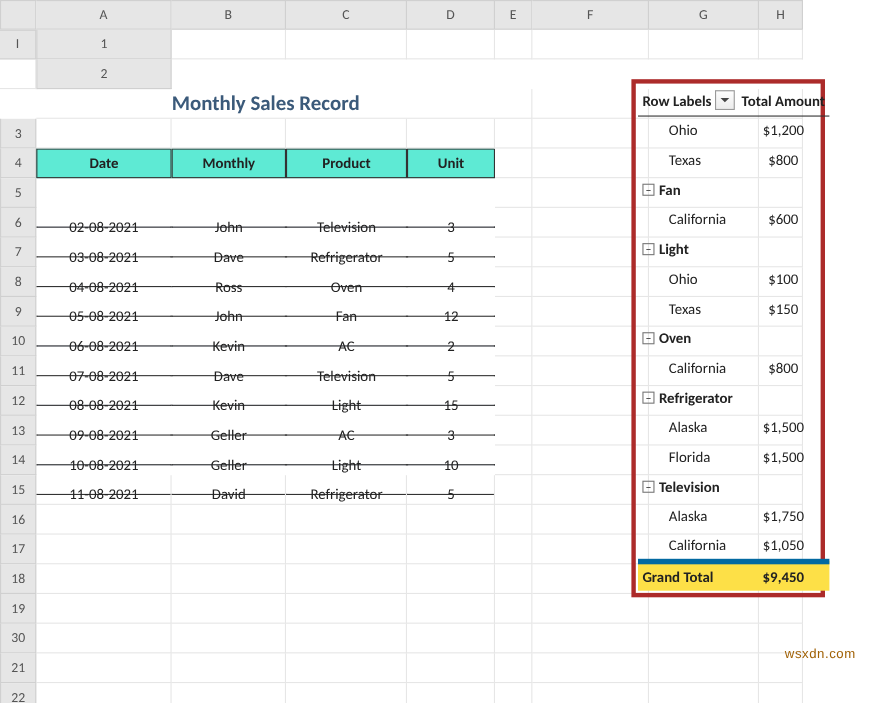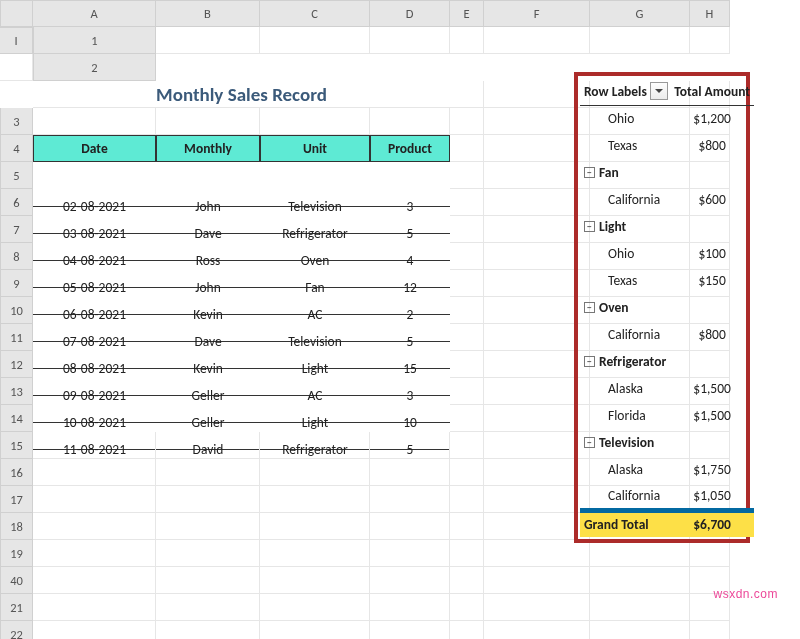--- a/index.html
+++ b/index.html
@@ -114,21 +114,21 @@
     border: 1px solid #999;
     background: linear-gradient(#fdfdfd,#ececec);
     display:flex; align-items:center; justify-content:center;
   }
   .dropdown-btn svg { display:block; }
   .watermark {
     position: absolute;
     right: 22px;
     bottom: 38px;
     font-size: 12px;
-    color: #ec4899;
+    color: #a16207;
     font-family: Arial, sans-serif;
     letter-spacing: 0.5px;
   }
   .pvtHeadRow td:first-child{ width:52%; }
 </style>
 </head>
 <body>
 
 <div class="grid" id="grid">
     <div class="col-header-row" style="display: contents;"><div class="hdr" style="background: rgb(230, 230, 230); border: 1px solid rgb(208, 208, 208);"></div><div class="hdr" style="background: rgb(230, 230, 230); border-top: 1px solid rgb(208, 208, 208); border-right: 1px solid rgb(208, 208, 208); border-bottom: 1px solid rgb(208, 208, 208); border-left: none; border-image: initial; display: flex; align-items: center; justify-content: center; font-size: 12.5px; color: rgb(85, 85, 85);">A</div><div class="hdr" style="background: rgb(230, 230, 230); border-top: 1px solid rgb(208, 208, 208); border-right: 1px solid rgb(208, 208, 208); border-bottom: 1px solid rgb(208, 208, 208); border-left: none; border-image: initial; display: flex; align-items: center; justify-content: center; font-size: 12.5px; color: rgb(85, 85, 85);">B</div><div class="hdr" style="background: rgb(230, 230, 230); border-top: 1px solid rgb(208, 208, 208); border-right: 1px solid rgb(208, 208, 208); border-bottom: 1px solid rgb(208, 208, 208); border-left: none; border-image: initial; display: flex; align-items: center; justify-content: center; font-size: 12.5px; color: rgb(85, 85, 85);">C</div><div class="hdr" style="background: rgb(230, 230, 230); border-top: 1px solid rgb(208, 208, 208); border-right: 1px solid rgb(208, 208, 208); border-bottom: 1px solid rgb(208, 208, 208); border-left: none; border-image: initial; display: flex; align-items: center; justify-content: center; font-size: 12.5px; color: rgb(85, 85, 85);">D</div><div class="hdr" style="background: rgb(230, 230, 230); border-top: 1px solid rgb(208, 208, 208); border-right: 1px solid rgb(208, 208, 208); border-bottom: 1px solid rgb(208, 208, 208); border-left: none; border-image: initial; display: flex; align-items: center; justify-content: center; font-size: 12.5px; color: rgb(85, 85, 85);">E</div><div class="hdr" style="background: rgb(230, 230, 230); border-top: 1px solid rgb(208, 208, 208); border-right: 1px solid rgb(208, 208, 208); border-bottom: 1px solid rgb(208, 208, 208); border-left: none; border-image: initial; display: flex; align-items: center; justify-content: center; font-size: 12.5px; color: rgb(85, 85, 85);">F</div><div class="hdr" style="background: rgb(230, 230, 230); border-top: 1px solid rgb(208, 208, 208); border-right: 1px solid rgb(208, 208, 208); border-bottom: 1px solid rgb(208, 208, 208); border-left: none; border-image: initial; display: flex; align-items: center; justify-content: center; font-size: 12.5px; color: rgb(85, 85, 85);">G</div><div class="hdr" style="background: rgb(230, 230, 230); border-top: 1px solid rgb(208, 208, 208); border-right: 1px solid rgb(208, 208, 208); border-bottom: 1px solid rgb(208, 208, 208); border-left: none; border-image: initial; display: flex; align-items: center; justify-content: center; font-size: 12.5px; color: rgb(85, 85, 85);">H</div><div class="hdr" style="background: rgb(230, 230, 230); border-top: 1px solid rgb(208, 208, 208); border-right: 1px solid rgb(208, 208, 208); border-bottom: 1px solid rgb(208, 208, 208); border-left: none; border-image: initial; display: flex; align-items: center; justify-content: center; font-size: 12.5px; color: rgb(85, 85, 85);">I</div></div>
@@ -152,22 +152,22 @@
     <div class="cell"></div>
     <div class="cell"></div>
     <div class="cell"></div>
     <div class="cell"></div>
     <div class="cell"></div>
     <div class="cell"></div>
     <div class="cell"></div>
     <div class="row-header">4</div>
     <div class="dtHeader">Date</div>
     <div class="dtHeader">Monthly</div>
+    <div class="dtHeader">Product</div>
     <div class="dtHeader">Unit</div>
-    <div class="dtHeader">Product</div>
     <div class="cell"></div>
     <div class="cell"></div>
     <div class="cell"></div>
     <div class="cell"></div>
     <div class="row-header">5</div>
     <div class="dtCell band">02-08-2021</div>
     <div class="dtCell band">John</div>
     <div class="dtCell band">Television</div>
     <div class="dtCell band">3</div>
     <div class="cell"></div>
@@ -293,21 +293,21 @@
     <div class="cell"></div>
     <div class="row-header">19</div>
     <div class="cell"></div>
     <div class="cell"></div>
     <div class="cell"></div>
     <div class="cell"></div>
     <div class="cell"></div>
     <div class="cell"></div>
     <div class="cell"></div>
     <div class="cell"></div>
-    <div class="row-header">40</div>
+    <div class="row-header">30</div>
     <div class="cell"></div>
     <div class="cell"></div>
     <div class="cell"></div>
     <div class="cell"></div>
     <div class="cell"></div>
     <div class="cell"></div>
     <div class="cell"></div>
     <div class="cell"></div>
     <div class="row-header">21</div>
     <div class="cell"></div>
@@ -402,19 +402,19 @@
           <td class="amt">$1,750</td>
         </tr>
         <tr class="childRow">
           <td>California</td>
           <td class="amt">$1,050</td>
         </tr>
       </tbody>
     <tbody>
         <tr class="grandRow">
       <td><span>Grand Total</span></td>
-      <td class="amt"><span>$6,700</span></td>
+      <td class="amt"><span>$9,450</span></td>
     </tr>
   </tbody>
     </table>
 </div>
 
 <div class="watermark"><span>wsxdn.com</span></div>
 
 </body></html>

